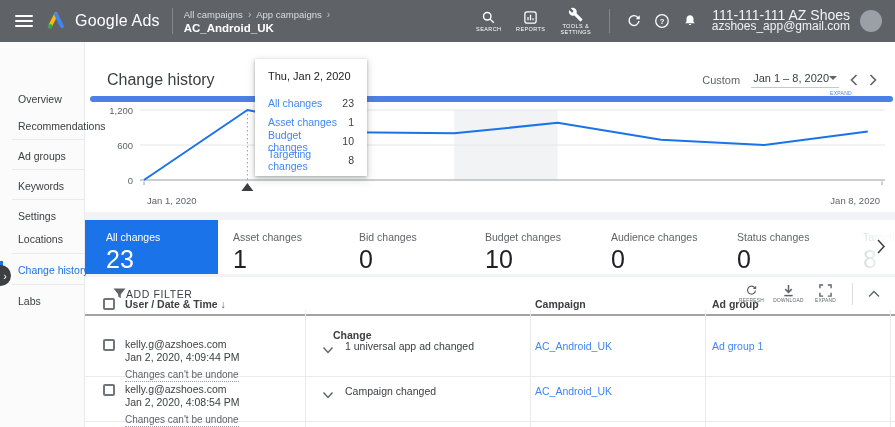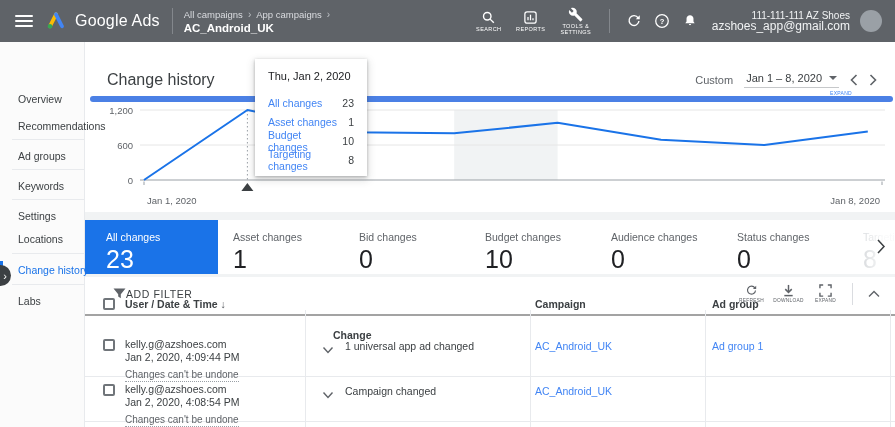--- a/index.html
+++ b/index.html
@@ -18,21 +18,21 @@
   .breadcrumb { margin-left:11px; display:flex; flex-direction:column; justify-content:center; }
   .bc-top { font-size:9.5px; color:#dadce0; display:flex; gap:5px; align-items:center; }
   .bc-sep { color:#bdc1c6; font-size:10px; }
   .bc-current { font-size:11.5px; color:#fff; font-weight:700; margin-top:2px; }
   .tb-right { margin-left:auto; display:flex; align-items:center; }
   .tb-action { width:40px; display:flex; flex-direction:column; align-items:center; gap:1px; cursor:pointer; margin-right:2px; }
   .tb-action .lbl { font-size:5.5px; color:#fff; letter-spacing:.4px; text-align:center; line-height:6px; }
   .tb-divider2 { width:1px; height:24px; background:#83878c; margin:0 10px 0 8px; }
   .tb-round { width:28px; display:flex; justify-content:center; cursor:pointer; }
   .account { text-align:right; margin:0 10px 0 8px; }
-  .account .acc-name { font-size:10px; color:#f1f3f4; line-height:11px; }
+  .account .acc-name { font-size:14px; color:#f1f3f4; line-height:11px; }
   .account .acc-email { font-size:12px; color:#f1f3f4; line-height:11px; }
   .avatar { width:22px; height:22px; border-radius:50%; background:#9aa0a6; margin-right:13px; cursor:pointer; }
 
   
   .sidebar { position:absolute; left:0; top:42px; width:85px; height:385px; background:#fbfbfb;
              border-right:1px solid #e8eaed; z-index:5; }
   .side-item { position:absolute; left:18px; font-size:10.5px; color:#3c4043; cursor:pointer; white-space:nowrap; }
   .side-item.active { color:#1a73e8; }
   .side-div { position:absolute; left:12px; right:0; height:1px; background:#e8eaed; }
   .active-bar { position:absolute; left:0; top:219px; width:3px; height:22px; background:#1a73e8; }
@@ -46,21 +46,21 @@
                 align-items:center; padding-left:18px; gap:26px; border-bottom:1px solid #ededed;
                 font-size:10.5px; color:#3c4043; z-index:2; background:#fff; }
   .status-enabled { display:flex; align-items:center; gap:7px; }
   .dot-green { width:8px; height:8px; border-radius:50%; background:#1e8e3e; }
 
   .panel-title { position:absolute; left:107px; top:71px; font-size:16px; color:#3c4043; z-index:2; }
   .date-ctl { position:absolute; right:18px; top:72px; display:flex; align-items:center; gap:11px;
               font-size:11px; z-index:2; }
   .date-preset { color:#5f6368; }
   .date-value { color:#3c4043; border-bottom:1px solid #c6c8ca; padding:0 2px 3px 2px;
-                display:flex; align-items:center; gap:7px; cursor:pointer; }
+                display:flex; align-items:center; cursor:pointer; }
   .caret-down { width:0; height:0; border-left:4px solid transparent; border-right:4px solid transparent;
                 border-top:4px solid #5f6368; }
   .date-nav { cursor:pointer; display:flex; align-items:center; }
 
   .range-bar { position:absolute; left:90px; top:96px; width:803px; height:6px; background:#4b80e5;
                border-radius:3px; z-index:3; cursor:pointer; }
   .chart-expand { position:absolute; left:830px; top:90px; font-size:5px; color:#4285f4;
                   letter-spacing:.3px; z-index:4; }
   #chart-svg { position:absolute; left:85px; top:88px; z-index:1; }
 

